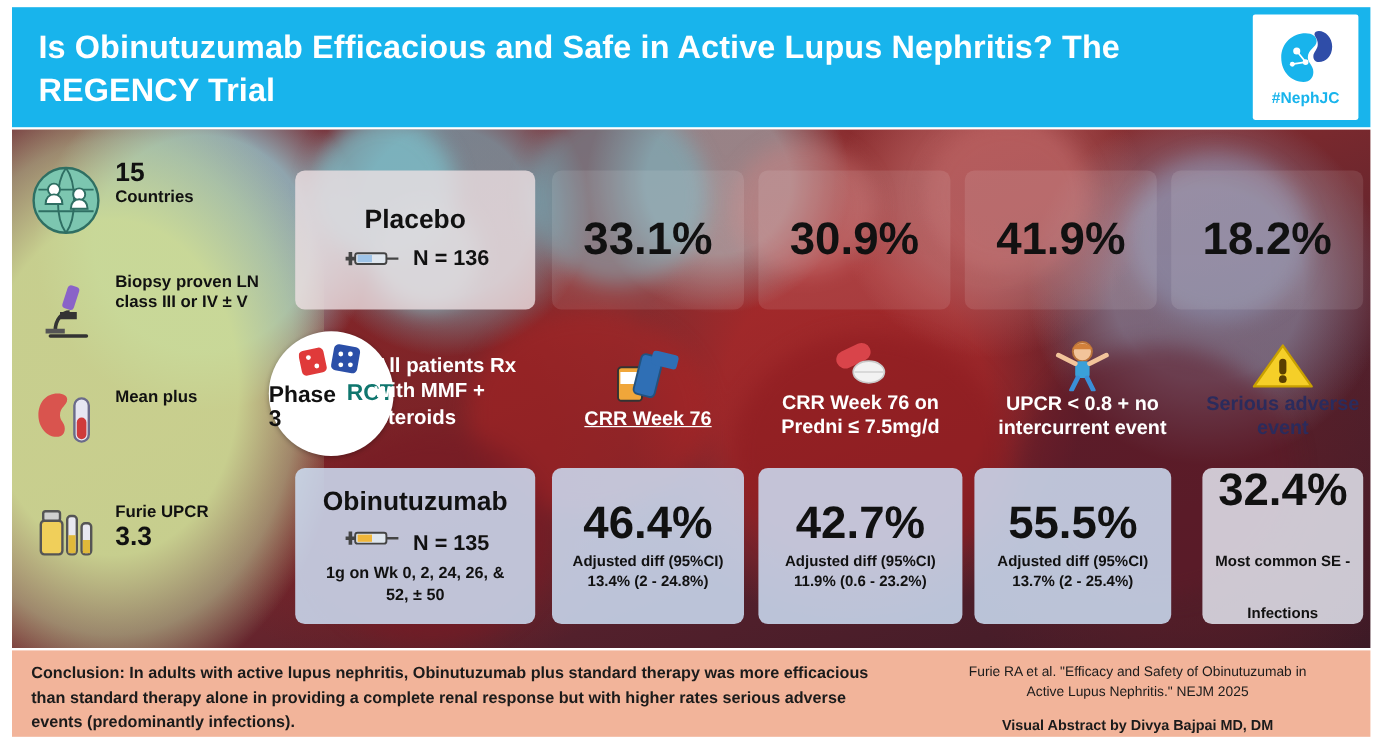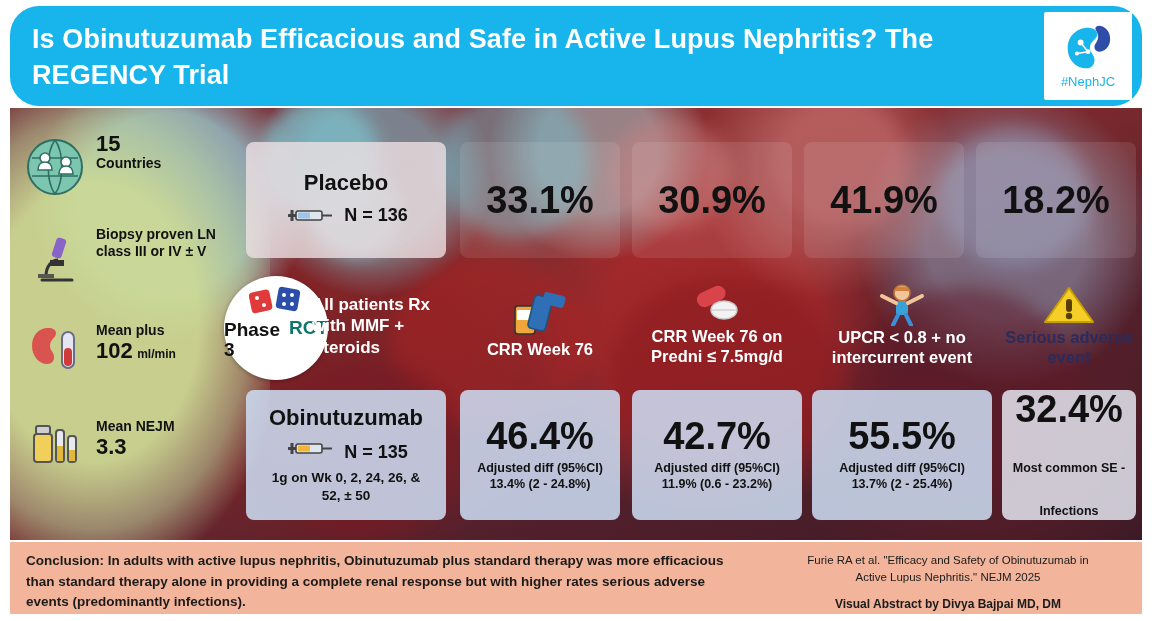--- a/index.html
+++ b/index.html
@@ -11,34 +11,33 @@
   }
   .poster{
     position:relative;width:1152px;height:621px;
     background:#ffffff;
   }
 
   
   .header{
     position:absolute;left:10px;top:6px;width:1132px;height:100px;
     background:#18b4ec;
-    border-radius:29px;
   }
   .header-title{
     position:absolute;left:22px;top:16px;width:1000px;
     color:#ffffff;font-weight:bold;font-size:27px;line-height:1.33;
     letter-spacing:.1px;
   }
   .logo-box{
     position:absolute;right:10px;top:6px;width:88px;height:88px;
     background:#ffffff;border-radius:2px;
     display:flex;flex-direction:column;align-items:center;justify-content:center;
   }
   .logo-kidney{width:56px;height:48px;}
-  .logo-text{font-size:13px;font-weight:normal;color:#18b4ec;margin-top:2px;}
+  .logo-text{font-size:13px;font-weight:bold;color:#18b4ec;margin-top:2px;}
 
   
   .body-area{
     position:absolute;left:10px;top:108px;width:1132px;height:432px;
     overflow:hidden;
     background:
       radial-gradient(circle at 14% 22%, rgba(150,205,215,.75) 0 90px, rgba(0,0,0,0) 140px),
       radial-gradient(circle at 32% 16%, rgba(120,200,215,.55) 0 70px, rgba(0,0,0,0) 120px),
       radial-gradient(circle at 52% 10%, rgba(170,215,220,.5) 0 60px, rgba(0,0,0,0) 110px),
       radial-gradient(circle at 72% 14%, rgba(200,120,120,.45) 0 70px, rgba(0,0,0,0) 130px),
@@ -184,38 +183,34 @@
       </div>
 
       <div class="left-item">
         <svg class="li-icon" viewBox="0 0 62 62">
           <path d="M24 8c-10 0-16 8-16 18s7 18 15 18c5 0 7-3 7-7 0-5-4-6-4-11 0-7 6-8 6-13 0-3-3-5-8-5z" fill="#d9544e"></path>
           <rect x="38" y="12" width="12" height="36" rx="6" fill="#e6e6f2" stroke="#6b6b8a" stroke-width="2"></rect>
           <rect x="40" y="28" width="8" height="18" rx="4" fill="#cf3b3b"></rect>
         </svg>
         <div class="li-text" style="top:6px;">
           <div class="li-sm">Mean plus</div>
-          <div>
-            <span class="li-big">102</span>
-            <span class="li-unit">ml/min</span>
-          </div>
         </div>
       </div>
 
       <div class="left-item">
         <svg class="li-icon" viewBox="0 0 62 62">
           <rect x="10" y="22" width="18" height="28" rx="3" fill="#f0cf5a" stroke="#555" stroke-width="2"></rect>
           <rect x="12" y="14" width="14" height="8" rx="2" fill="#cfcfcf" stroke="#555" stroke-width="2"></rect>
           <rect x="32" y="18" width="8" height="32" rx="3" fill="#e8e8f0" stroke="#555" stroke-width="2"></rect>
           <rect x="33" y="34" width="6" height="15" fill="#e0b93a"></rect>
           <rect x="44" y="24" width="8" height="26" rx="3" fill="#e8e8f0" stroke="#555" stroke-width="2"></rect>
           <rect x="45" y="38" width="6" height="11" fill="#e0b93a"></rect>
         </svg>
         <div class="li-text" style="top:10px;">
-          <div class="li-sm">Mean NEJM</div>
+          <div class="li-sm">Furie UPCR</div>
           <div class="li-big">3.3</div>
         </div>
       </div>
     </div>
 
     <div class="phase-circle">
       <svg class="dice" width="54" height="28" viewBox="0 0 54 28">
         <rect x="1" y="5" width="21" height="21" rx="4" fill="#e03a3a" transform="rotate(-12 11 15)"></rect>
         <circle cx="8" cy="12" r="2" fill="#fff"></circle>
           <circle cx="15" cy="19" r="2" fill="#fff"></circle>
@@ -262,21 +257,21 @@
         <div class="mid-text">All patients Rx with MMF + Steroids</div>
       </div>
 
       <div class="cell" style="left:214px;width:160px;background:transparent;">
         <svg width="62" height="44" viewBox="0 0 62 44">
           <rect x="6" y="14" width="20" height="28" rx="3" fill="#f0a63a" stroke="#333" stroke-width="1.6"></rect>
           <rect x="8" y="18" width="16" height="10" fill="#fff"></rect>
           <rect x="22" y="4" width="18" height="34" rx="4" fill="#2f6fb5" stroke="#23527f" stroke-width="1.6" transform="rotate(14 31 21)"></rect>
           <rect x="34" y="2" width="22" height="12" rx="3" fill="#2f6fb5" transform="rotate(14 45 8)"></rect>
         </svg>
-        <div class="mid-head" style="margin-top:4px;">CRR Week 76</div>
+        <div class="mid-head" style="margin-top:4px;text-decoration:underline;">CRR Week 76</div>
       </div>
 
       <div class="cell" style="left:386px;width:170px;background:transparent;">
         <svg width="58" height="40" viewBox="0 0 58 40">
           <rect x="8" y="4" width="30" height="15" rx="7.5" fill="#d9444a" transform="rotate(-25 23 11)"></rect>
           <ellipse cx="36" cy="25" rx="13" ry="9" fill="#f2f2f2" stroke="#c9c9c9" stroke-width="1.4"></ellipse>
           <path d="M24 25h24" stroke="#d0d0d0" stroke-width="1.4"></path>
         </svg>
         <div class="mid-head" style="margin-top:2px;">CRR Week 76 on Predni ≤ 7.5mg/d</div>
       </div>
@@ -323,21 +318,21 @@
         <div class="adj">Adjusted diff (95%CI)</div>
         <div class="adj" style="margin-top:0">13.4% (2 - 24.8%)</div>
       </div>
 
       <div class="cell pale2" style="left:386px;width:170px;">
         <div class="pct">42.7%</div>
         <div class="adj">Adjusted diff (95%CI)</div>
         <div class="adj" style="margin-top:0">11.9% (0.6 - 23.2%)</div>
       </div>
 
-      <div class="cell pale2" style="left:566px;width:180px;">
+      <div class="cell pale2" style="left:566px;width:164px;">
         <div class="pct">55.5%</div>
         <div class="adj">Adjusted diff (95%CI)</div>
         <div class="adj" style="margin-top:0">13.7% (2 - 25.4%)</div>
       </div>
 
       <div class="cell pale" style="left:756px;width:134px;justify-content:space-between;">
         <div class="pct">32.4%</div>
         <div class="adj">Most common SE -</div>
         <div class="adj" style="margin-top:0">Infections</div>
       </div>

